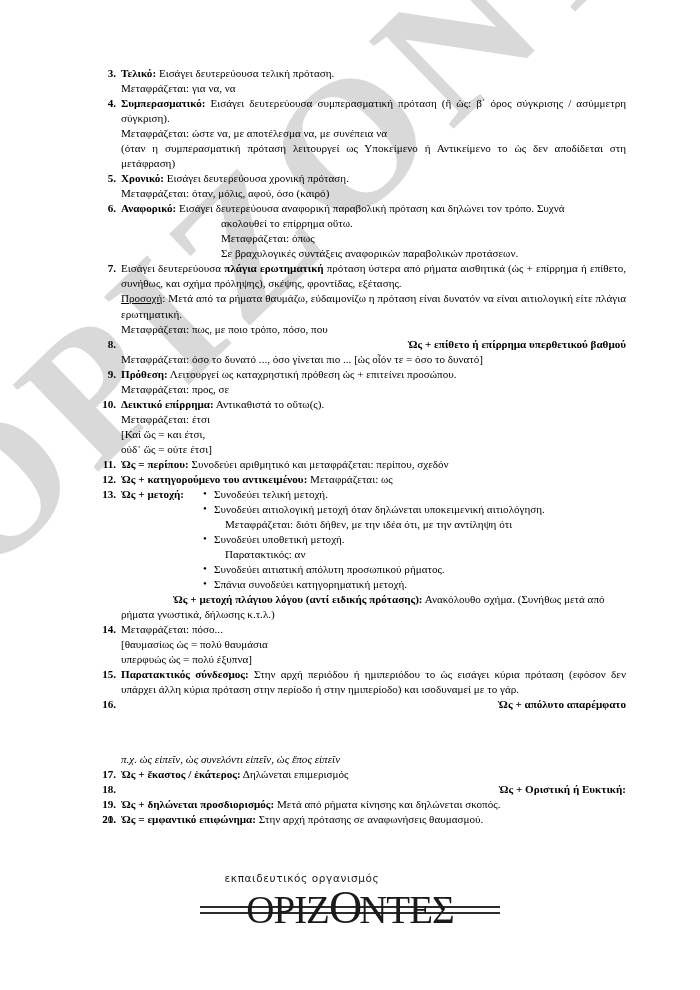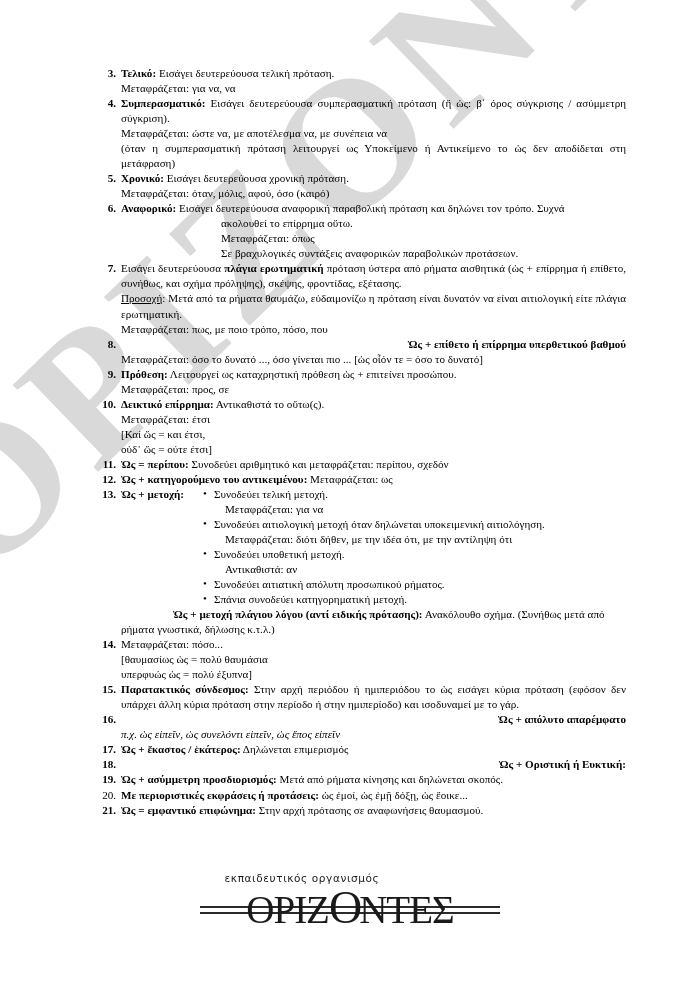--- a/index.html
+++ b/index.html
@@ -68,21 +68,21 @@
     width: 21px;
     text-align: right;
     font-weight: 700;
   }
   li.item > .num.plain { font-weight: 400; }
 
   .ln { display: block; }
   .just { text-align: justify; text-justify: inter-word; }
   .b { font-weight: 700; text-align: right; }
   .u { text-decoration: underline; }
-  .i { font-style: italic; }
+  .i { font-style: italic; margin-top: 40px; }
   .ind-right { display: block; padding-right: 28px; }
   .ind-asmetoxi { display: block; padding-left: 52px; text-align: justify; }
 
   
   .bullets {
     list-style: none;
     margin: 0;
     padding: 0 0 0 82px;
   }
   .bullets > li {
@@ -221,29 +221,28 @@
       <span class="ln"><span class="b">Ὡς + κατηγορούμενο του αντικειμένου:</span><span> Μεταφράζεται: ως</span></span>
     </li>
 
     <li class="item">
       <span class="num">13.</span>
       <div style="position:relative;">
         <span class="b" style="position:absolute;left:0;top:0;">Ὡς + μετοχή:</span>
         <ul class="bullets">
           <li>
             <span>Συνοδεύει τελική μετοχή.</span>
-            <span class="sub">Μεταφράζεται: για να</span>
           </li>
           <li>
             <span>Συνοδεύει αιτιολογική μετοχή όταν δηλώνεται υποκειμενική αιτιολόγηση.</span>
             <span class="sub">Μεταφράζεται: διότι δήθεν, με την ιδέα ότι, με την αντίληψη ότι</span>
           </li>
           <li>
             <span>Συνοδεύει υποθετική μετοχή.</span>
-            <span class="sub">Αντικαθιστά: αν</span>
+            <span class="sub">Παρατακτικός: αν</span>
           </li>
           <li>
             <span>Συνοδεύει αιτιατική απόλυτη προσωπικού ρήματος.</span>
           </li>
           <li>
             <span>Σπάνια συνοδεύει κατηγορηματική μετοχή.</span>
           </li>
         </ul>
       </div>
       <span class="ind-asmetoxi"><span class="b">Ὡς + μετοχή πλάγιου λόγου (αντί ειδικής πρότασης):</span><span> Ανακόλουθο σχήμα. (Συνήθως μετά από</span></span>
@@ -273,26 +272,25 @@
       <span class="ln"><span class="b">Ὡς + ἕκαστος / ἑκάτερος:</span><span> Δηλώνεται επιμερισμός</span></span>
     </li>
 
     <li class="item">
       <span class="num">18.</span>
       <span class="ln b">Ὡς + Οριστική ή Ευκτική:</span>
     </li>
 
     <li class="item">
       <span class="num">19.</span>
-      <span class="ln"><span class="b">Ὡς + ασύμμετρη προσδιορισμός:</span><span> Μετά από ρήματα κίνησης και δηλώνεται σκοπός.</span></span>
+      <span class="ln"><span class="b">Ὡς + δηλώνεται προσδιορισμός:</span><span> Μετά από ρήματα κίνησης και δηλώνεται σκοπός.</span></span>
     </li>
 
     <li class="item">
       <span class="num plain">20.</span>
-      <span class="ln"><span class="b">Με περιοριστικές εκφράσεις ή προτάσεις:</span><span> ὡς ἐμοί, ὡς ἐμῇ δόξῃ, ὡς ἔοικε...</span></span>
     </li>
 
     <li class="item">
       <span class="num">21.</span>
       <span class="ln"><span class="b">Ὡς = εμφαντικό επιφώνημα:</span><span> Στην αρχή πρότασης σε αναφωνήσεις θαυμασμού.</span></span>
     </li>
 
   </ol>
 </div>
 

